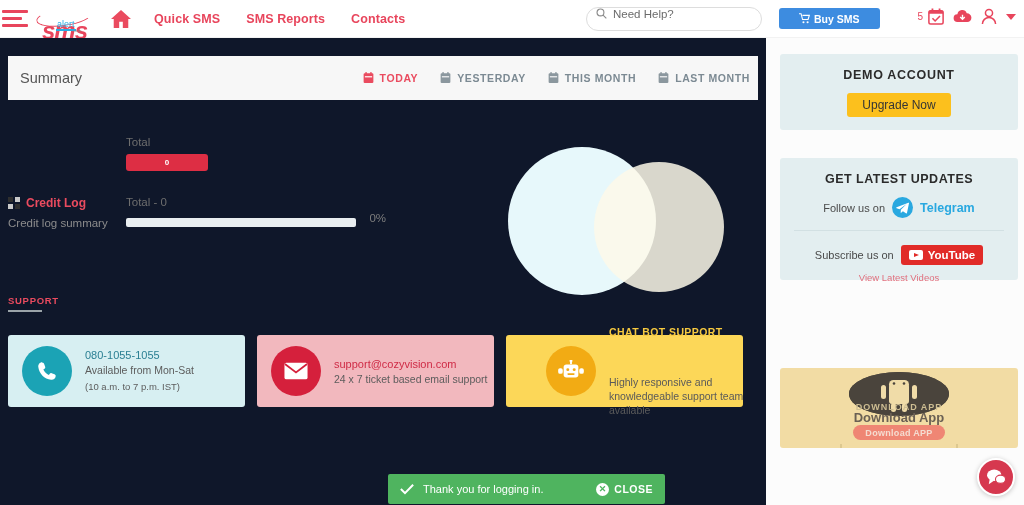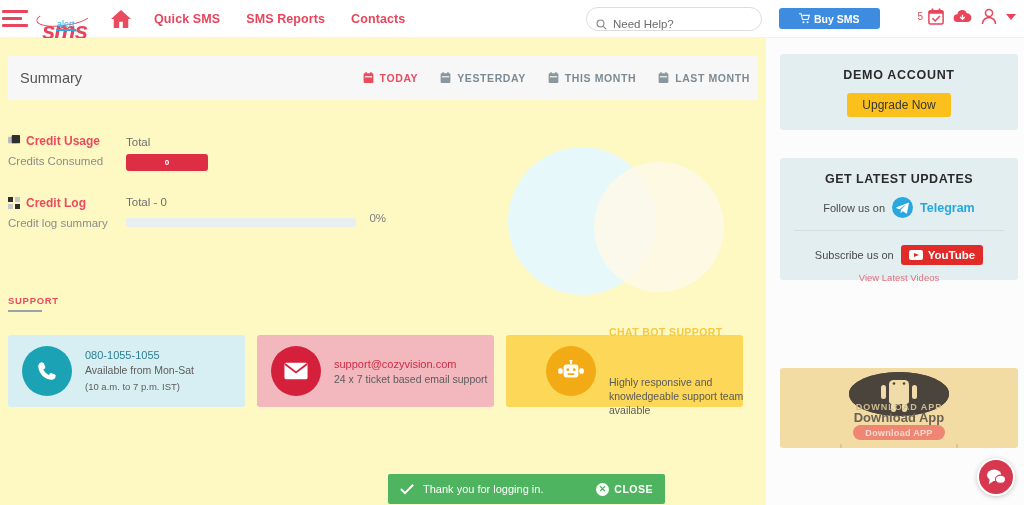--- a/index.html
+++ b/index.html
@@ -47,21 +47,21 @@
   .nav { display: flex; align-items: center; margin-left: 22px; gap: 26px; }
   .nav a {
     color: #e8455c; font-size: 12.5px; font-weight: bold; text-decoration: none;
     letter-spacing: 0.1px; cursor: pointer;
   }
 
   .search-wrap {
     position: absolute; left: 586px; top: 7px;
     width: 176px; height: 24px;
     border: 1px solid #ddd; border-radius: 13px;
-    display: flex; align-items: flex-end; background: #fff;
+    display: flex; align-items: flex-start; background: #fff;
   }
   .search-wrap svg { margin: 0 6px 0 9px; }
   .search-wrap input {
     border: none; outline: none; font-size: 11.5px; color: #555;
     font-family: "Liberation Sans", sans-serif; width: 130px; background: transparent;
   }
   .search-wrap input::placeholder { color: #6b6b6b; }
 
   .buy-sms {
     position: absolute; left: 779px; top: 8px;
@@ -76,21 +76,21 @@
     display: flex; align-items: center; gap: 9px;
   }
   .hdr-icons .count { color: #e8455c; font-size: 10px; margin-right: -4px; }
   .hdr-icons .ic { cursor: pointer; display: flex; align-items: center; }
   .caret-down {
     width: 0; height: 0; border-left: 5px solid transparent; border-right: 5px solid transparent;
     border-top: 6px solid #e8455c; cursor: pointer;
   }
 
   
-  .main { position: absolute; left: 0; top: 38px; width: 766px; height: 467px; background: #fef9c3; }
+  .main { position: absolute; left: 0; top: 38px; width: 766px; height: 467px; background: #0f172a; }
 
   .summary-bar {
     position: absolute; left: 8px; top: 18px; width: 750px; height: 44px;
     background: #f7f7f7; display: flex; align-items: center;
   }
   .summary-title { margin-left: 12px; font-size: 14.5px; color: #565656; }
   .period-tabs { position: absolute; right: 8px; display: flex; align-items: center; gap: 22px; }
   .period {
     display: flex; align-items: flex-start; gap: 6px;
     font-size: 10.5px; font-weight: bold; letter-spacing: 0.6px;
@@ -323,30 +323,20 @@
             <rect x="9.2" y="0" width="1.8" height="3.2" fill="#8b979e"></rect>
           </svg>
           <span>LAST MONTH</span>
         </div>
       </div>
     </div>
 
     <div class="credit-block">
 
       <div class="credit-row">
-        <div class="cr-label">
-          <div class="cr-title">
-            <svg width="13" height="12" viewBox="0 0 14 13">
-              <rect x="0" y="2" width="9" height="7" rx="1" fill="#b9b9b9"></rect>
-              <rect x="4" y="0" width="9" height="9" rx="1" fill="#2f2f2f"></rect>
-            </svg>
-            <span>Credit Usage</span>
-          </div>
-          <div class="cr-sub">Credits Consumed</div>
-        </div>
         <div class="cr-right">
           <div class="cr-total">Total</div>
           <div class="bar-red">0</div>
         </div>
       </div>
 
       <div class="credit-row" style="margin-top:6px;">
         <div class="cr-label">
           <div class="cr-title">
             <svg width="13" height="12" viewBox="0 0 13 12">

